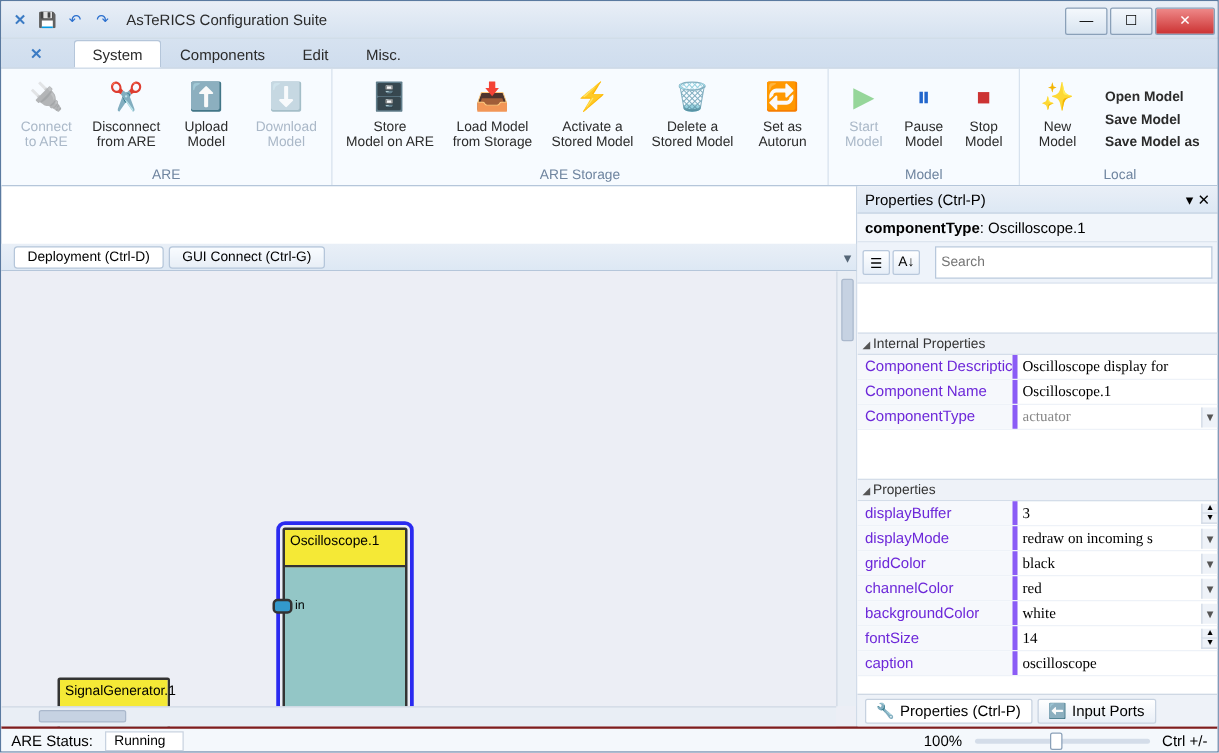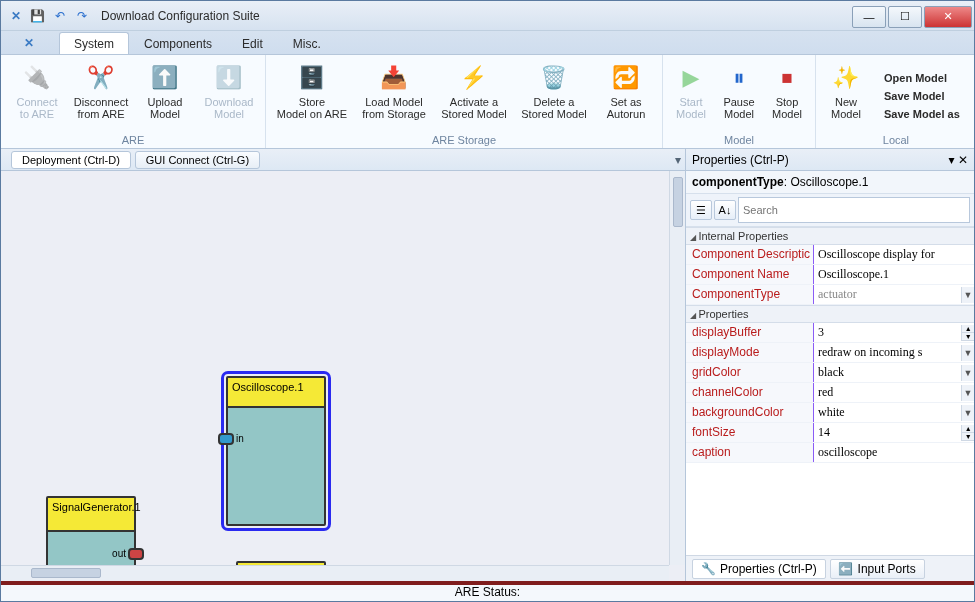--- a/index.html
+++ b/index.html
@@ -27,21 +27,21 @@
 .rbtn .icon { width: 32px; height: 32px; display: flex; align-items: center; justify-content: center; font-size: 22px; margin-bottom: 2px; }
 .rbtn .lbl { text-align: center; font-size: 11px; line-height: 12px; color: #2b2b2b; white-space: pre-line; }
 .rbtn.disabled .lbl { color: #aab8c8; }
 .rbtn.disabled .icon { opacity: .45; }
 .rvbtns { display: flex; flex-direction: column; gap: 2px; padding: 2px 6px; justify-content:center;}
 .rvbtns div { font-size: 11px; color: #2b2b2b; padding: 2px 4px; white-space: nowrap; font-weight: bold; }
 
 
 .work { display: flex; height: calc(602px - 30px - 24px - 94px - 22px); }
 .canvas-col { flex: 1; display: flex; flex-direction: column; border-right: 1px solid #b5c6da; min-width:0;}
-.tabstrip { height: 22px; background: linear-gradient(#e9eff7,#dde8f4); display: flex; align-items: center; padding-left: 10px; gap: 4px; border-bottom: 1px solid #b5c6da; }
+.tabstrip { height: 22px; background: linear-gradient(#e9eff7,#dde8f4); display: flex; align-items: center; padding-left: 10px; gap: 4px; border-bottom: 1px solid #b5c6da; margin-top: 46px; }
 .wtab { padding: 2px 10px; border: 1px solid #b5c6da; border-radius: 3px; background: linear-gradient(#f9fcff,#e7eef6); font-size: 11px; }
 .wtab.active { background: #fff; }
 .tabstrip .spacer { flex:1; }
 .tabstrip .drop { width:14px; text-align:center; color:#567; }
 
 .canvas-wrap { flex: 1; background: #eceef5; position: relative; overflow: hidden; }
 .canvas { position: absolute; inset: 0 16px 16px 0; background: #eceef5; }
 .vscroll { position:absolute; right:0; top:0; bottom:16px; width:16px; background:#e9eef5; border-left:1px solid #cfd8e4;}
 .vscroll .thumb { position:absolute; right:2px; top:6px; width:10px; height:50px; background:#c6d2e2; border:1px solid #aab8cc; border-radius:2px;}
 .hscroll { position:absolute; left:0; right:16px; bottom:0; height:16px; background:#e9eef5; border-top:1px solid #cfd8e4;}
@@ -57,54 +57,54 @@
 .portlabel { position: absolute; font-size: 10px; }
 
 svg.wires { position: absolute; inset: 0; }
 
 
 .propcol { width: 288px; display: flex; flex-direction: column; background: #f5f8fc; }
 .prop-title { height: 22px; background: linear-gradient(#e9eff7,#dde8f4); border-bottom: 1px solid #b5c6da; display:flex; align-items:center; padding: 0 6px; font-size: 11px; justify-content:space-between;}
 .prop-type { padding: 4px 6px; font-size: 12px; background:#f2f6fb; border-bottom:1px solid #d6e0ec;}
 .prop-tools { display: flex; gap: 2px; padding: 3px 4px; background:#eef3fa; border-bottom:1px solid #d6e0ec; align-items:center;}
 .prop-tools .tbtn { width: 22px; height: 20px; border: 1px solid #b8c8dc; background: linear-gradient(#fff,#e6eef8); display:flex; align-items:center; justify-content:center; font-size:11px; border-radius:2px;}
-.prop-tools input { flex:1; height:20px; border:1px solid #b8c8dc; padding:12px 4px; font-size:11px;}
+.prop-tools input { flex:1; height:20px; border:1px solid #b8c8dc; padding:12px 4px; font-size:11px;margin-left:10px;}
 .prop-grid { flex:1; overflow:auto; background:#fff; font-size:12px;}
-.pg-section { background:#eef2f8; padding:2px 4px; border-top:1px solid #d4dde9; border-bottom:1px solid #d4dde9; font-size:11px; color:#333;}
+.pg-section { background:#eef2f8; padding:2px 4px; border-top:1px solid #d4dde9; border-bottom:1px solid #d4dde9; font-size:11px; color:#333;margin-top:39px;}
 .pg-section::before { content:"◢ "; font-size:8px; color:#555; }
 .pg-row { display:flex; border-bottom:1px solid #eef2f8; }
-.pg-row .k { width: 128px; padding:2px 6px; color:#b91c1c; background:#f6f8fc; border-right:1px solid #8b5cf6; white-space:nowrap; overflow:hidden;}
+.pg-row .k { width: 128px; padding:2px 6px; color:#6d28d9; background:#f6f8fc; border-right:4px solid #8b5cf6; white-space:nowrap; overflow:hidden;}
 .pg-row .v { flex:1; display:flex; align-items:center;}
 .pg-row .v input { width:100%; border:none; padding:2px 4px; font-size:12px; background:transparent;font-family:Liberation Serif, serif;}
 .pg-row .v .dd { width:14px; height:16px; border-left:1px solid #cfd8e4; display:flex; align-items:center; justify-content:center; font-size:9px; color:#555; background:#eef2f8;}
 .pg-row .v .spin { width:14px; display:flex; flex-direction:column;}
 .pg-row .v .spin div{ height:8px; border-left:1px solid #cfd8e4; border-bottom:1px solid #cfd8e4; font-size:7px; text-align:center; line-height:7px; background:#eef2f8;}
 
 .prop-bottom-tabs { height: 26px; border-top: 1px solid #cfd8e4; display:flex; align-items:center; gap:4px; padding:2px 6px; background:#eef2f8;}
 .pbtab { padding:2px 8px; border:1px solid #c7d2e0; border-radius:2px; background:linear-gradient(#fff,#e9eff7); font-size:11px; display:flex; align-items:center; gap:4px;}
 .pbtab.active { background:#fff; }
 
 
-.status { height: 22px; border-top: 4px solid #7f1d1d; background: #f4f8fc; display: flex; align-items: center; padding: 0 8px; gap: 10px; font-size: 12px; flex-direction: column; }
+.status { height: 22px; border-top: 2px solid #7f1d1d; background: #f4f8fc; display: flex; align-items: center; padding: 0 8px; gap: 10px; font-size: 12px; }
 .status .val { border:1px solid #c7d2e0; padding:1px 14px 1px 6px; background:#fff; font-size:11px;}
 .status .fill { flex:1; }
 .slider { width: 140px; height: 4px; background: #d4dde9; position: relative; border-radius:2px;}
 .slider .knob { position:absolute; top:-5px; left:60px; width:10px; height:14px; background:#fff; border:1px solid #8aa0b8; border-radius:2px;}
 </style>
 </head>
 <body>
 
 <div class="titlebar">
   <div class="qat">
     <span style="color:#3b7bc4;font-weight:bold;">✕</span>
     <span style="color:#2a6fce">💾</span>
     <span style="color:#2a6fce">↶</span>
     <span style="color:#2a6fce">↷</span>
   </div>
-  <div class="title">Download Configuration Suite</div>
+  <div class="title">AsTeRICS Configuration Suite</div>
   <div class="winbtns">
     <div>—</div>
     <div>☐</div>
     <div class="close">✕</div>
   </div>
 </div>
 
 <div class="ribbon-tabs">
   <div class="rlogo">✕</div>
   <div class="rtab active">System</div>

